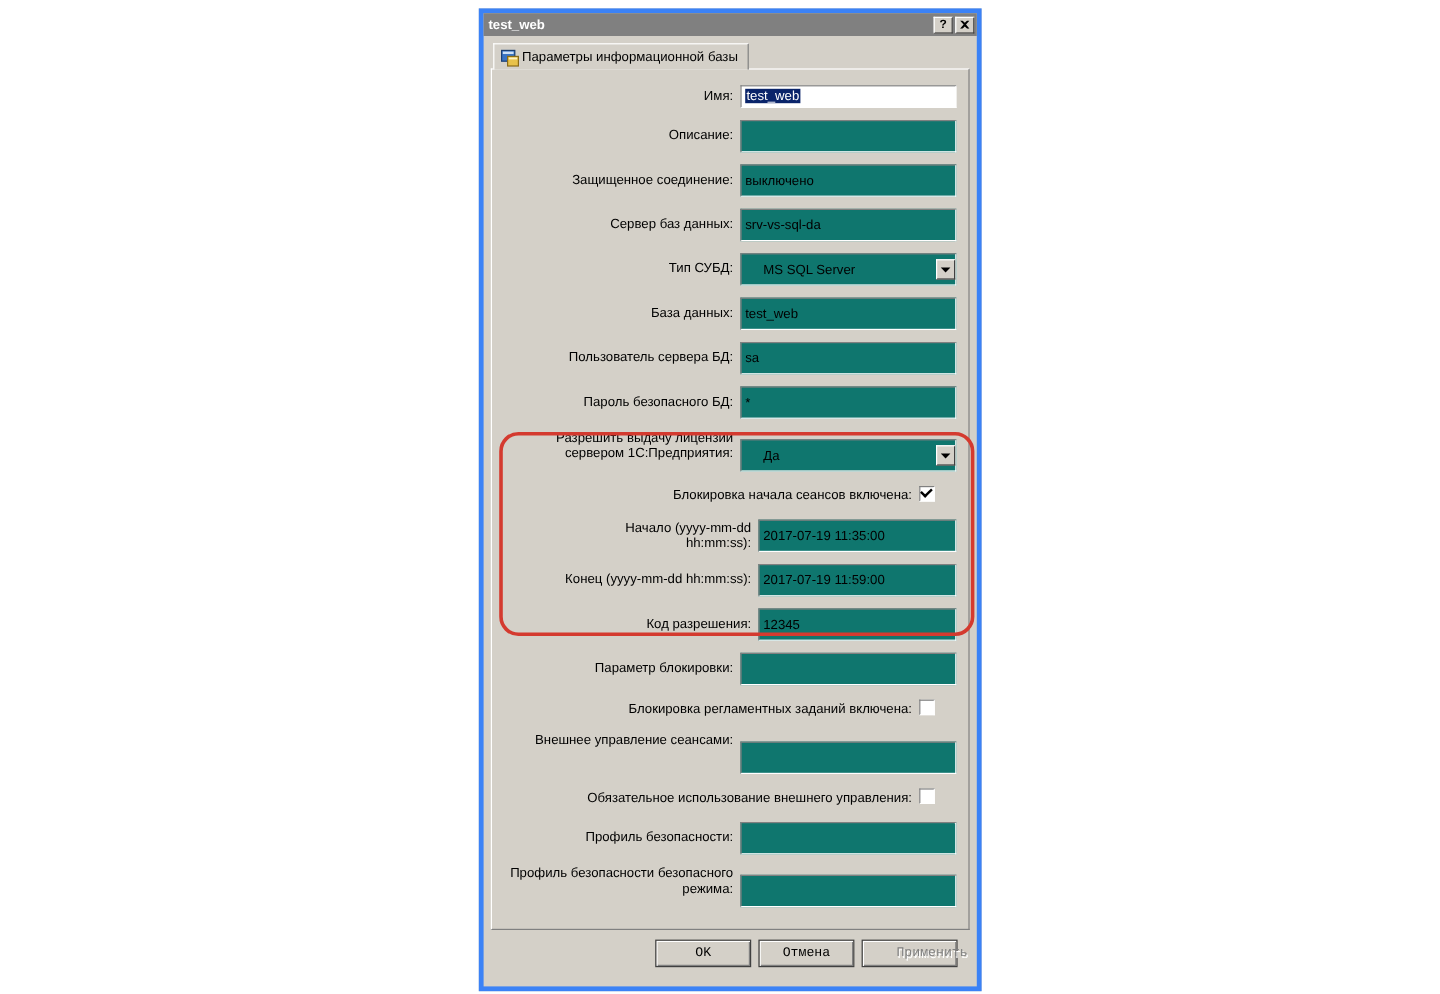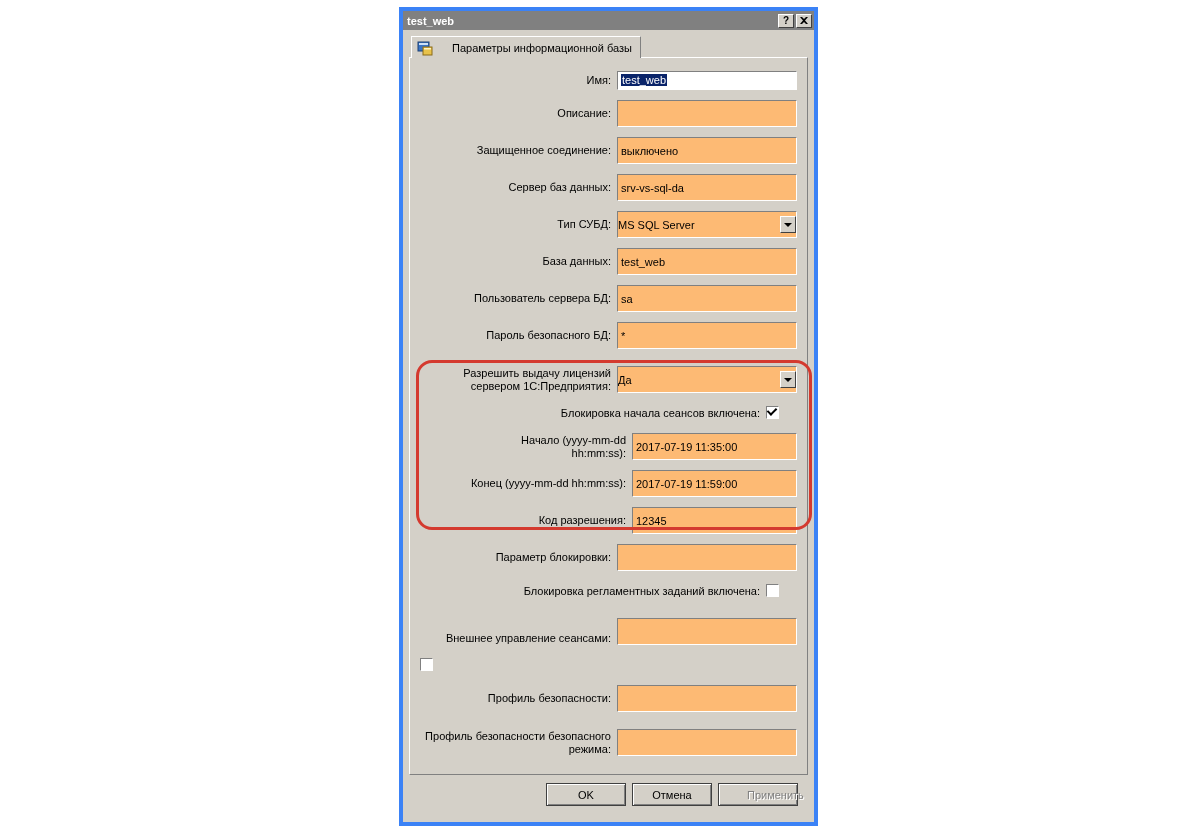--- a/index.html
+++ b/index.html
@@ -65,80 +65,80 @@
     top: 0;
     left: 2px;
     height: 21px;
     padding: 0 8px 0 5px;
     background: #d4d0c8;
     border-top: 1px solid #fff;
     border-left: 1px solid #fff;
     border-right: 1px solid #808080;
     display: flex;
     align-items: center;
-    gap: 19px;
+    gap: 2px;
     z-index: 2;
   }
   .tab .tab-icon svg { display:block; }
   .tabpage {
     border: 1px solid #fff;
     border-right-color: #808080;
     border-bottom-color: #808080;
     background: #d4d0c8;
     padding: 12px 10px 8px 10px;
     min-height: 710px;
     box-sizing: border-box;
     position: relative;
     margin-top: -1px;
   }
   .row {
     display: flex;
     align-items: center;
     margin-bottom: 10px;
     min-height: 20px;
   }
-  .row2 { align-items: flex-end; }
+  .row2 { align-items: flex-start; }
   .lbl {
     width: 200px;
     text-align: right;
     padding-right: 6px;
     line-height: 13px;
   }
   .lbl.two { padding-top: 0; }
   .ctl {
     flex: 1;
   }
   input.text, .combo {
     width: 180px;
     height: 27px;
     box-sizing: border-box;
     border: 1px solid #808080;
     border-top-color: #808080;
     border-left-color: #808080;
     border-right-color: #fff;
     border-bottom-color: #fff;
-    background: #fdba74;
+    background: #0f766e;
     font-family: inherit;
     font-size: 11px;
     padding: 1px 3px;
   }
   .sel-inner{
     background:#0a246a;
     color:#fff;
     padding:0 1px;
   }
   .combo {
     display: flex;
     align-items: center;
     padding: 0;
     position: relative;
   }
   .combo .combo-text {
     flex: 1;
-    padding: 1px 0;
+    padding: 1px 18px;
     white-space: nowrap;
     overflow: hidden;
   }
   .combo .combo-btn {
     width: 16px;
     height: 17px;
     background: #d4d0c8;
     border: 1px solid #fff;
     border-right-color: #404040;
     border-bottom-color: #404040;
@@ -187,21 +187,21 @@
     justify-content: flex-end;
     gap: 6px;
     padding: 8px 10px 10px 0;
   }
   button.win {
     width: 80px;
     height: 23px;
     background: #d4d0c8;
     border: 1px solid #404040;
     box-shadow: inset 1px 1px 0 #fff, inset -1px -1px 0 #808080;
-    font-family: Liberation Sans, sans-serif;
+    font-family: Liberation Mono, monospace;
     font-size: 11px;
   }
   button.win.disabled {
     color: #808080;
     text-shadow: 1px 1px 0 #fff;
     padding-left: 28px;
   }
   .name-display{
     width:180px;height:19px;box-sizing:border-box;
     border:1px solid #808080;border-right-color:#fff;border-bottom-color:#fff;
@@ -337,20 +337,21 @@
         <div class="lbl">Блокировка регламентных заданий включена:</div>
         <div><input type="checkbox" class="win" style=""></div>
       </div>
 
       <div class="row row2">
         <div class="lbl two">Внешнее управление сеансами:</div>
         <div class="ctl" style="padding-top:7px;"><input class="text" value="" style=""></div>
       </div>
 
       <div class="row ckw">
+        <div class="lbl">Обязательное использование внешнего управления:</div>
         <div><input type="checkbox" class="win" style=""></div>
       </div>
 
       <div class="row">
         <div class="lbl">Профиль безопасности:</div>
         <div class="ctl"><input class="text" value="" style=""></div>
       </div>
 
       <div class="row row2">
         <div class="lbl two">Профиль безопасности безопасного режима:</div>

